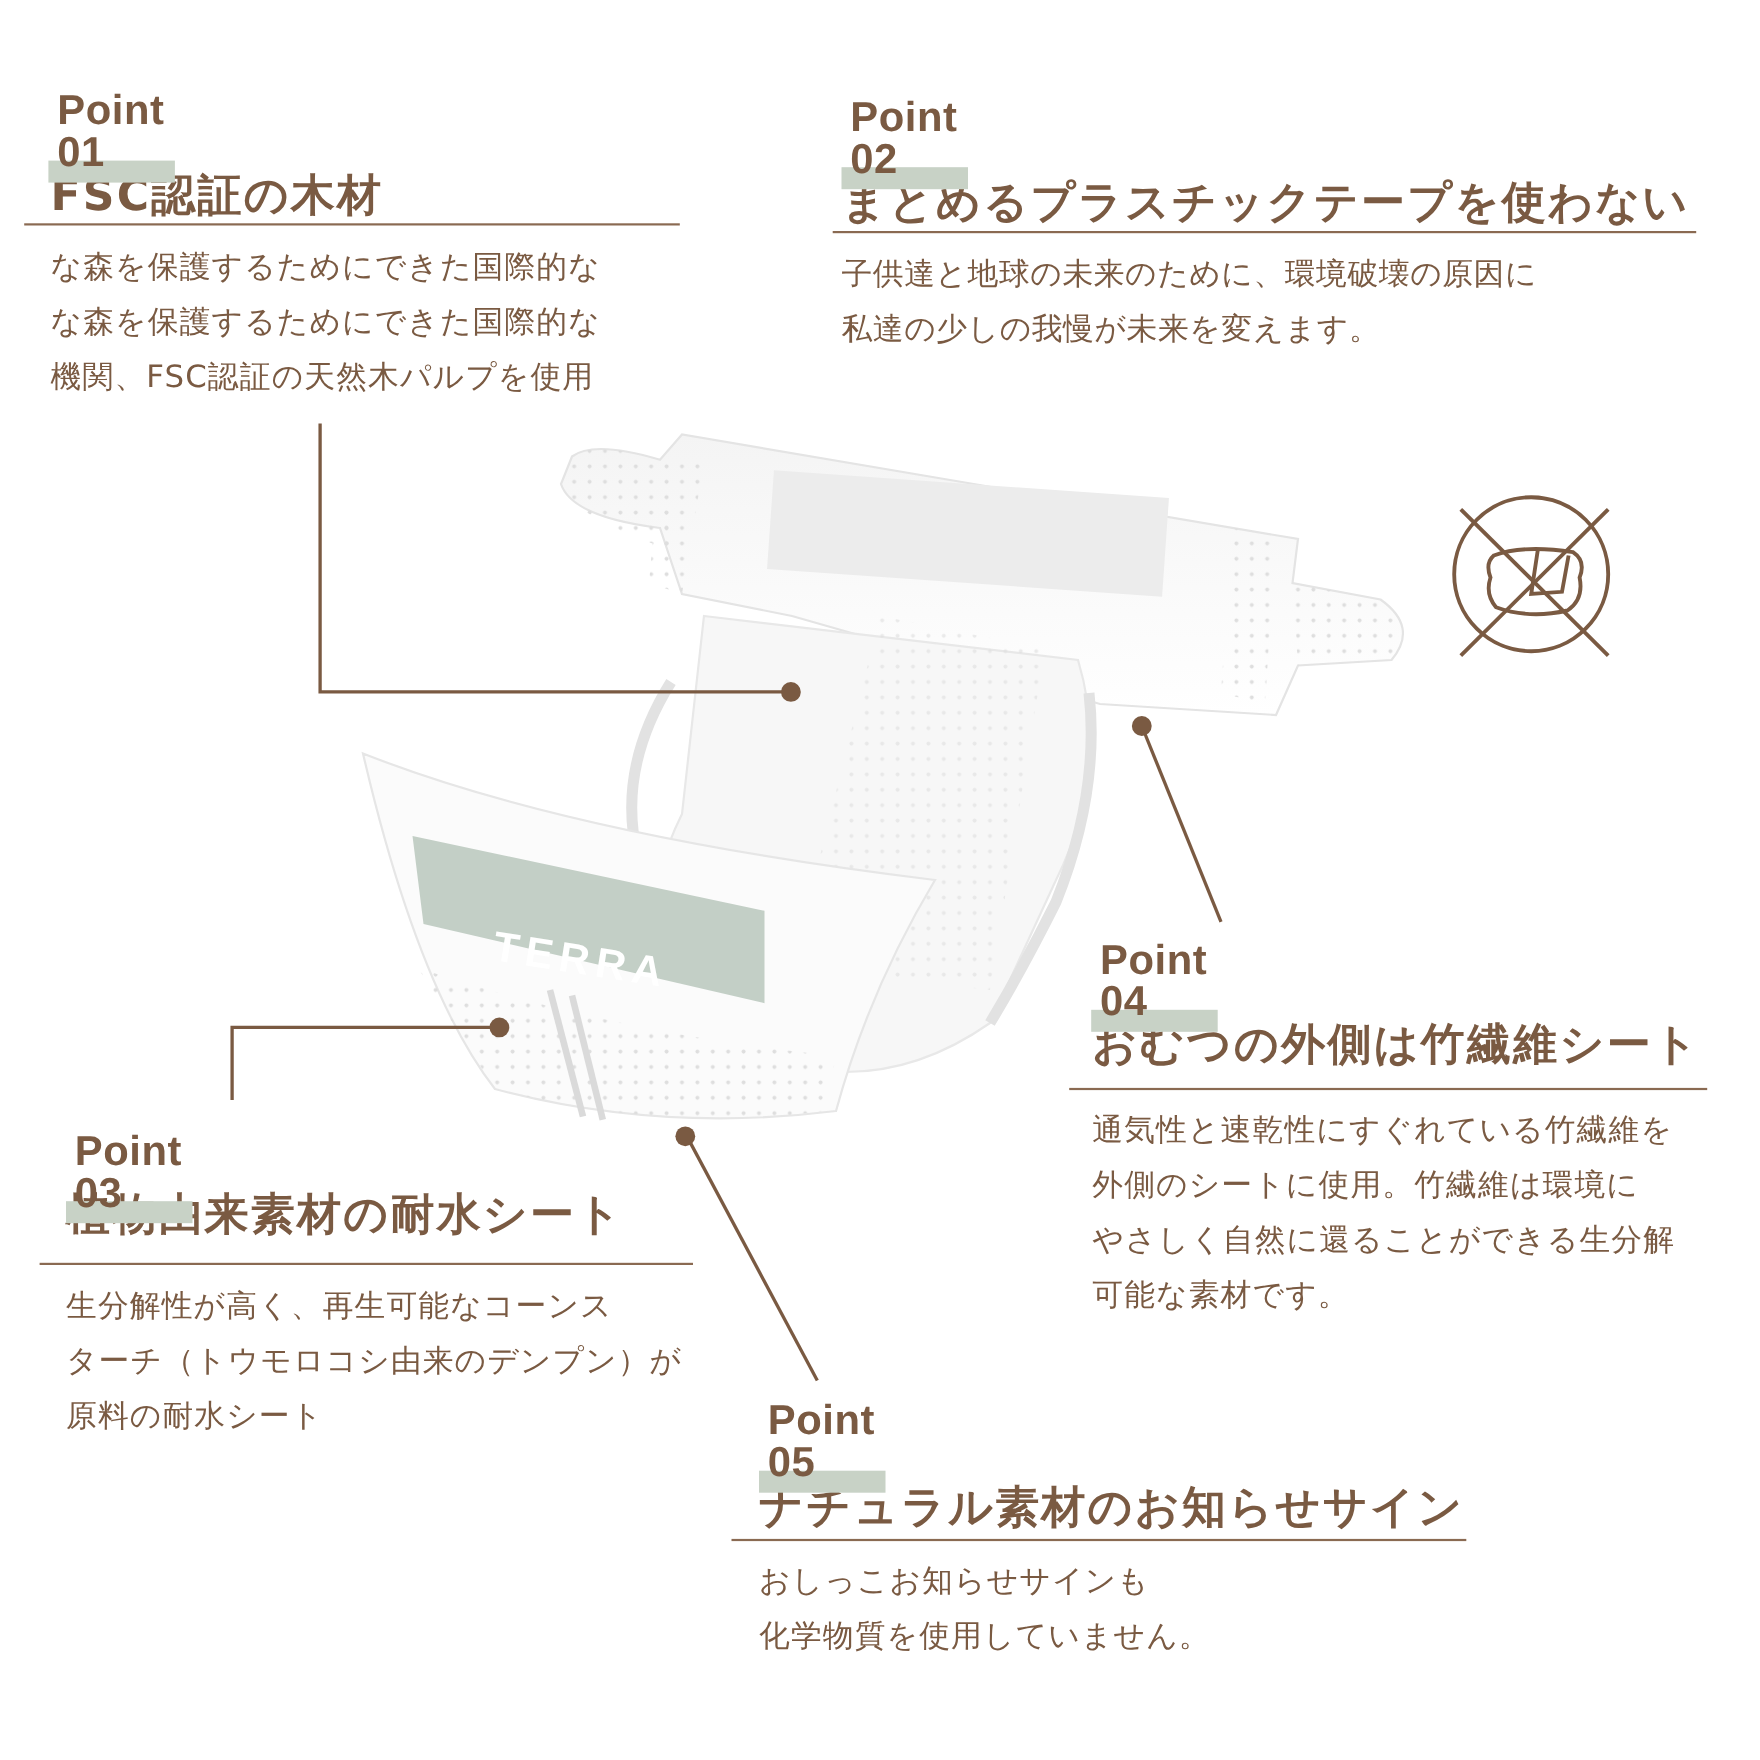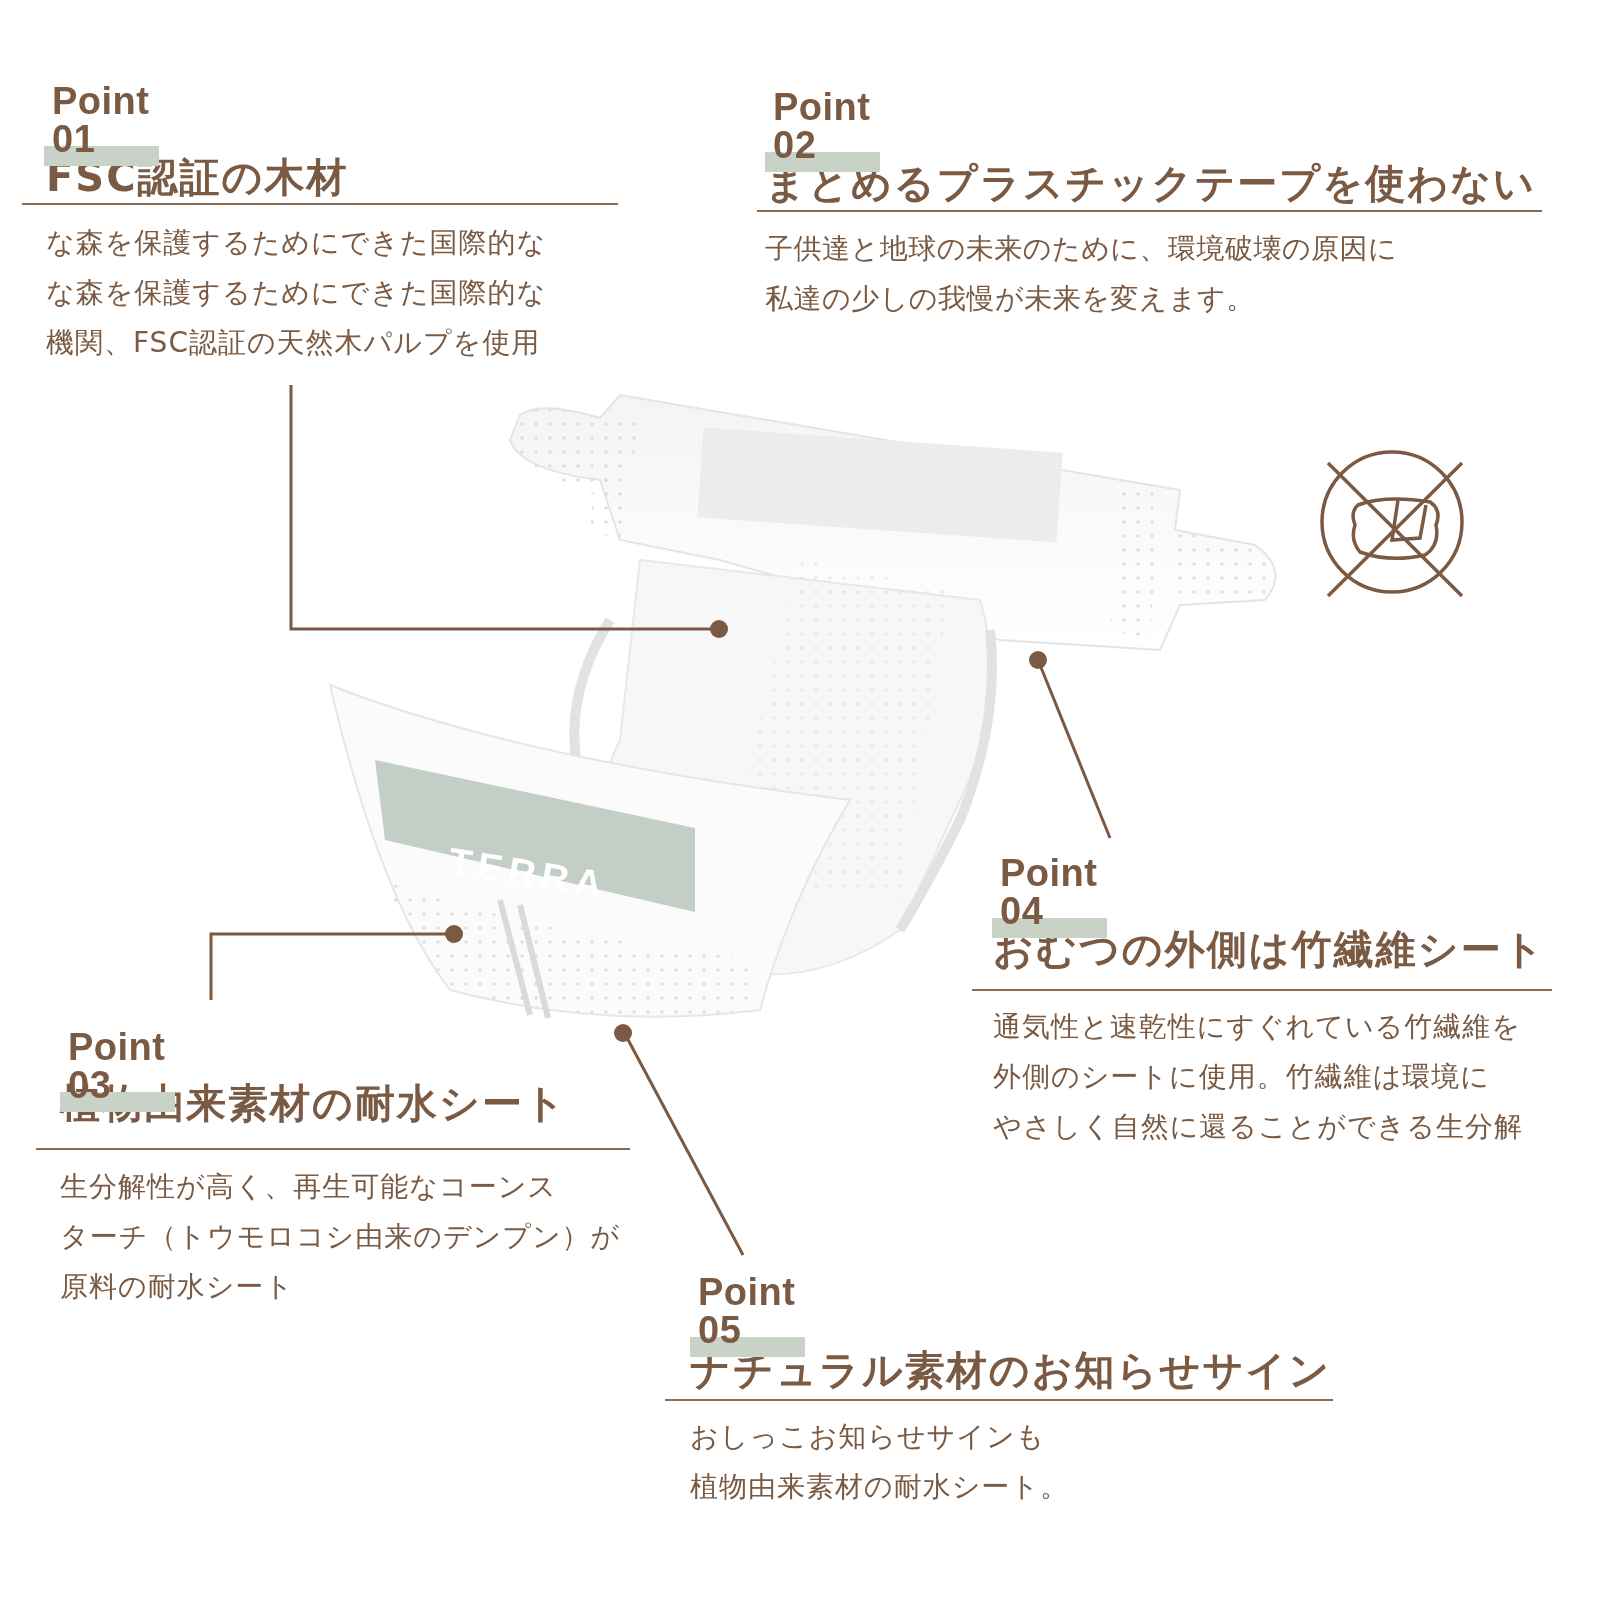--- a/index.html
+++ b/index.html
@@ -117,26 +117,27 @@
 <div class="point">
   <div class="point-label" style="position:absolute; left:992px; top:854px;">
     <span>Point 04</span><span class="point-label-bg"></span>
   </div>
   <div class="title" style="left:993px; top:922px;">おむつの外側は竹繊維シート</div>
   <div class="rule" style="left:972px; top:989px; width:580px;"></div>
   <div class="desc" style="left:993px; top:1002px;">
     <div>通気性と速乾性にすぐれている竹繊維を</div>
     <div>外側のシートに使用。竹繊維は環境に</div>
     <div>やさしく自然に還ることができる生分解</div>
+    <div>可能な素材です。</div>
   </div>
 </div>
 
 <div class="point">
   <div class="point-label" style="position:absolute; left:690px; top:1273px;">
     <span>Point 05</span><span class="point-label-bg"></span>
   </div>
   <div class="title" style="left:690px; top:1343px;">ナチュラル素材のお知らせサイン</div>
   <div class="rule" style="left:665px; top:1399px; width:668px;"></div>
   <div class="desc" style="left:690px; top:1412px;">
     <div>おしっこお知らせサインも</div>
-    <div>植物由来素材の耐水シート。</div>
+    <div>化学物質を使用していません。</div>
   </div>
 </div>
 
 </body></html>

